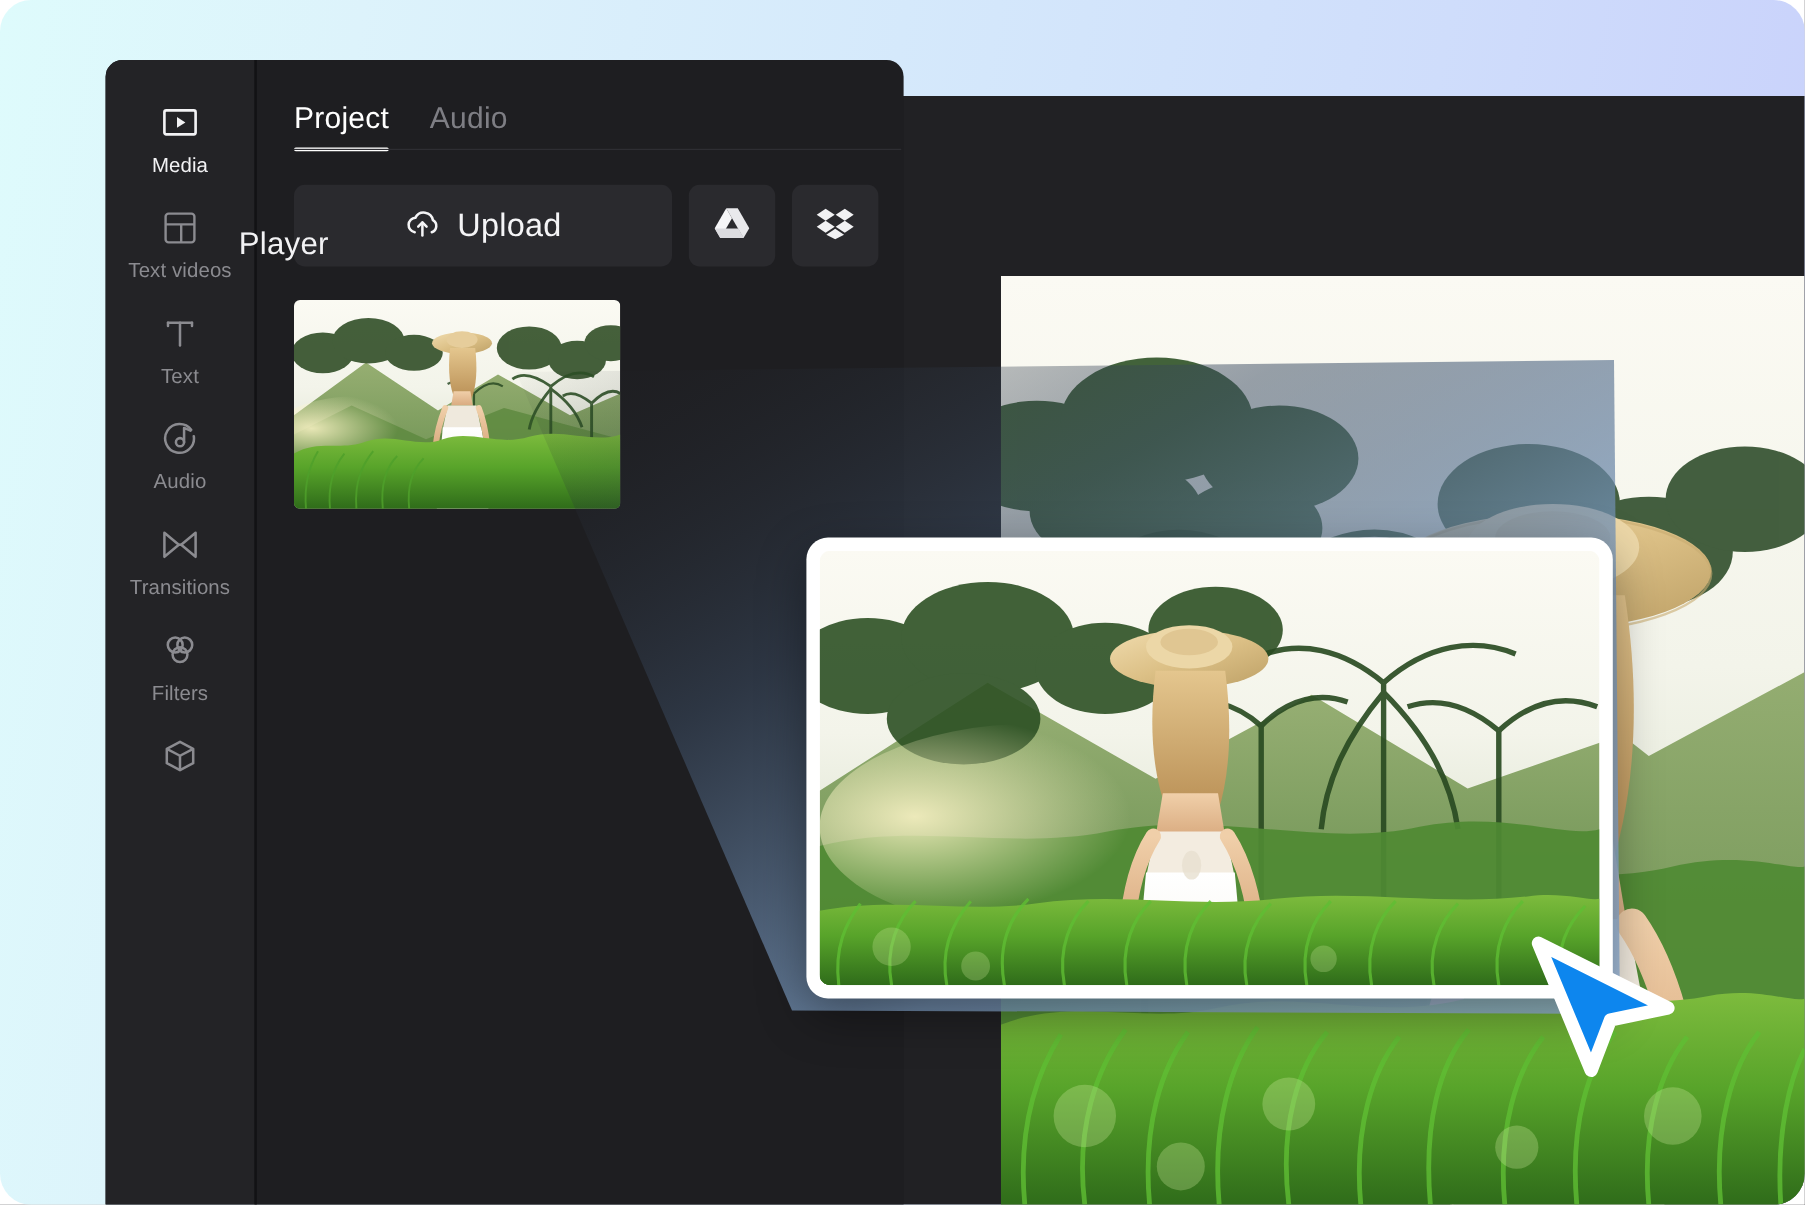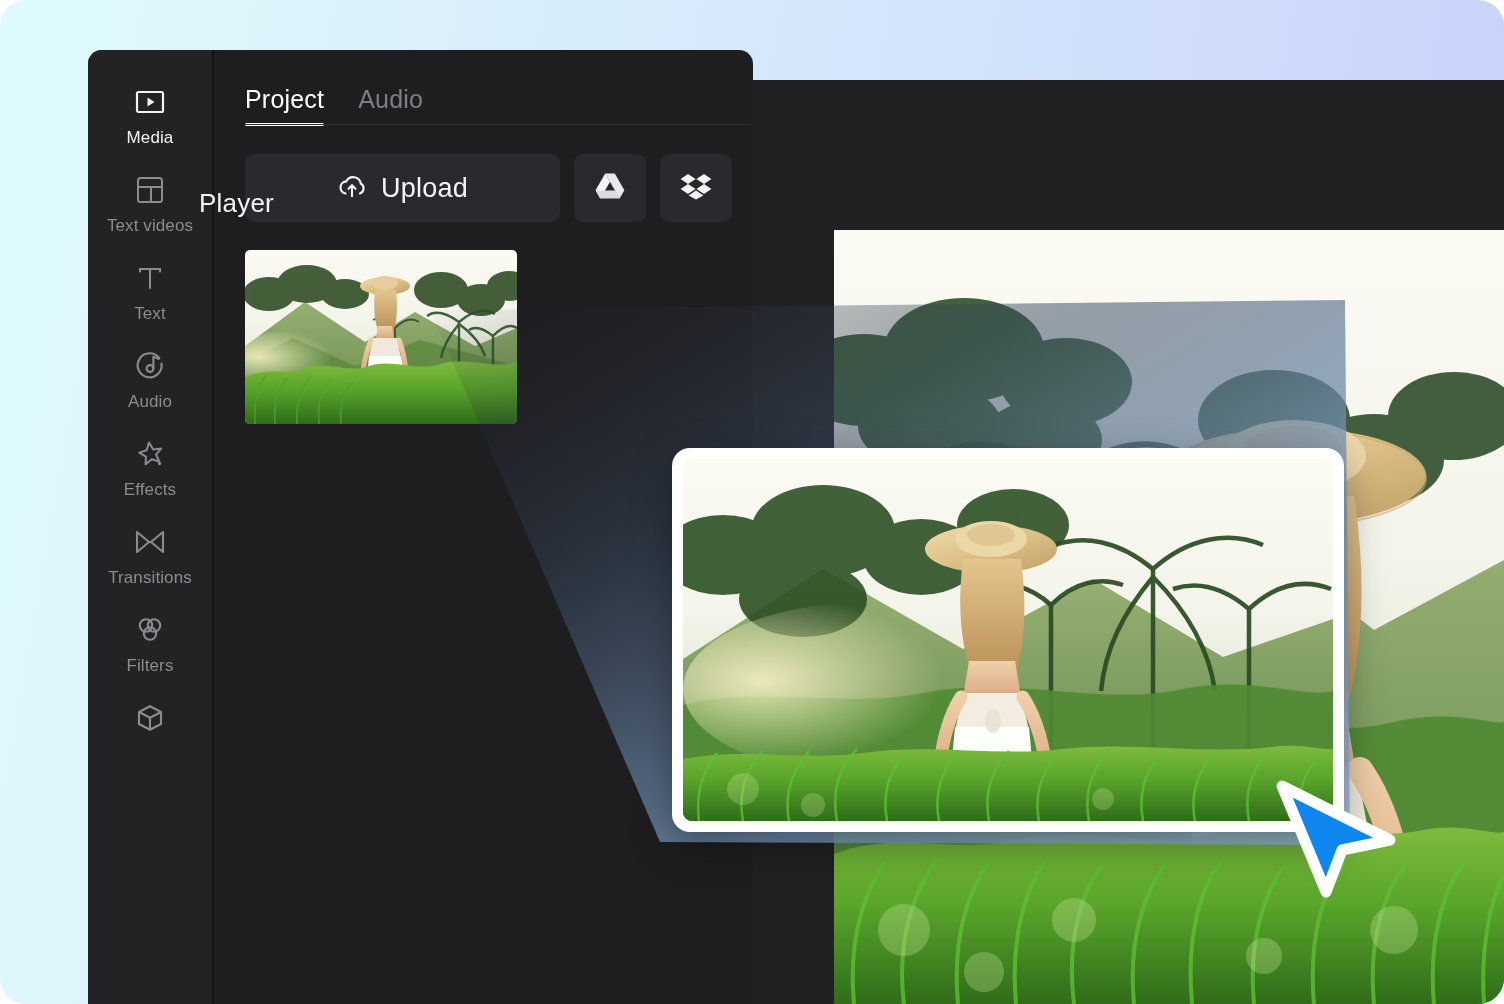--- a/index.html
+++ b/index.html
@@ -269,29 +269,20 @@
           <svg width="30" height="30" viewBox="0 0 30 30">
               <path d="M24.3 7.2a12 12 0 1 0 2.2 5.3" fill="none" stroke="#8b8b90" stroke-width="2.1" stroke-linecap="round"></path>
               <circle cx="15" cy="17.5" r="3.4" fill="none" stroke="#8b8b90" stroke-width="2.1"></circle>
               <path d="M18.4 17.5V5.6l5.3 2.3" fill="none" stroke="#8b8b90" stroke-width="2.1" stroke-linecap="round" stroke-linejoin="round"></path>
             </svg>
         </span>
         <span class="side-label">Audio</span>
       </div>
 
 
-      <div class="side-item">
-        <span class="side-icon">
-          <svg width="30" height="30" viewBox="0 0 30 30">
-              <path d="M14 3.5 L18.2 10.4 L26 9.6 L21 15.6 L24.4 22.6 L16.8 20.2 L10.6 25.3 L10.9 17.6 L4.2 13.6 L11.6 11.2 Z" fill="none" stroke="#8b8b90" stroke-width="2" stroke-linejoin="round"></path>
-              <circle cx="24.5" cy="24.5" r="1.7" fill="#8b8b90"></circle>
-            </svg>
-        </span>
-        <span class="side-label">Effects</span>
-      </div>
 
       <div class="side-item">
         <span class="side-icon">
           <svg width="32" height="28" viewBox="0 0 32 28">
               <path d="M3 4 L15 14 L3 24 Z" fill="none" stroke="#8b8b90" stroke-width="2.1" stroke-linejoin="round"></path>
               <path d="M29 4 L17 14 L29 24 Z" fill="none" stroke="#8b8b90" stroke-width="2.1" stroke-linejoin="round"></path>
               <path d="M15 14h2" stroke="#8b8b90" stroke-width="2.1"></path>
             </svg>
         </span>
         <span class="side-label">Transitions</span>

